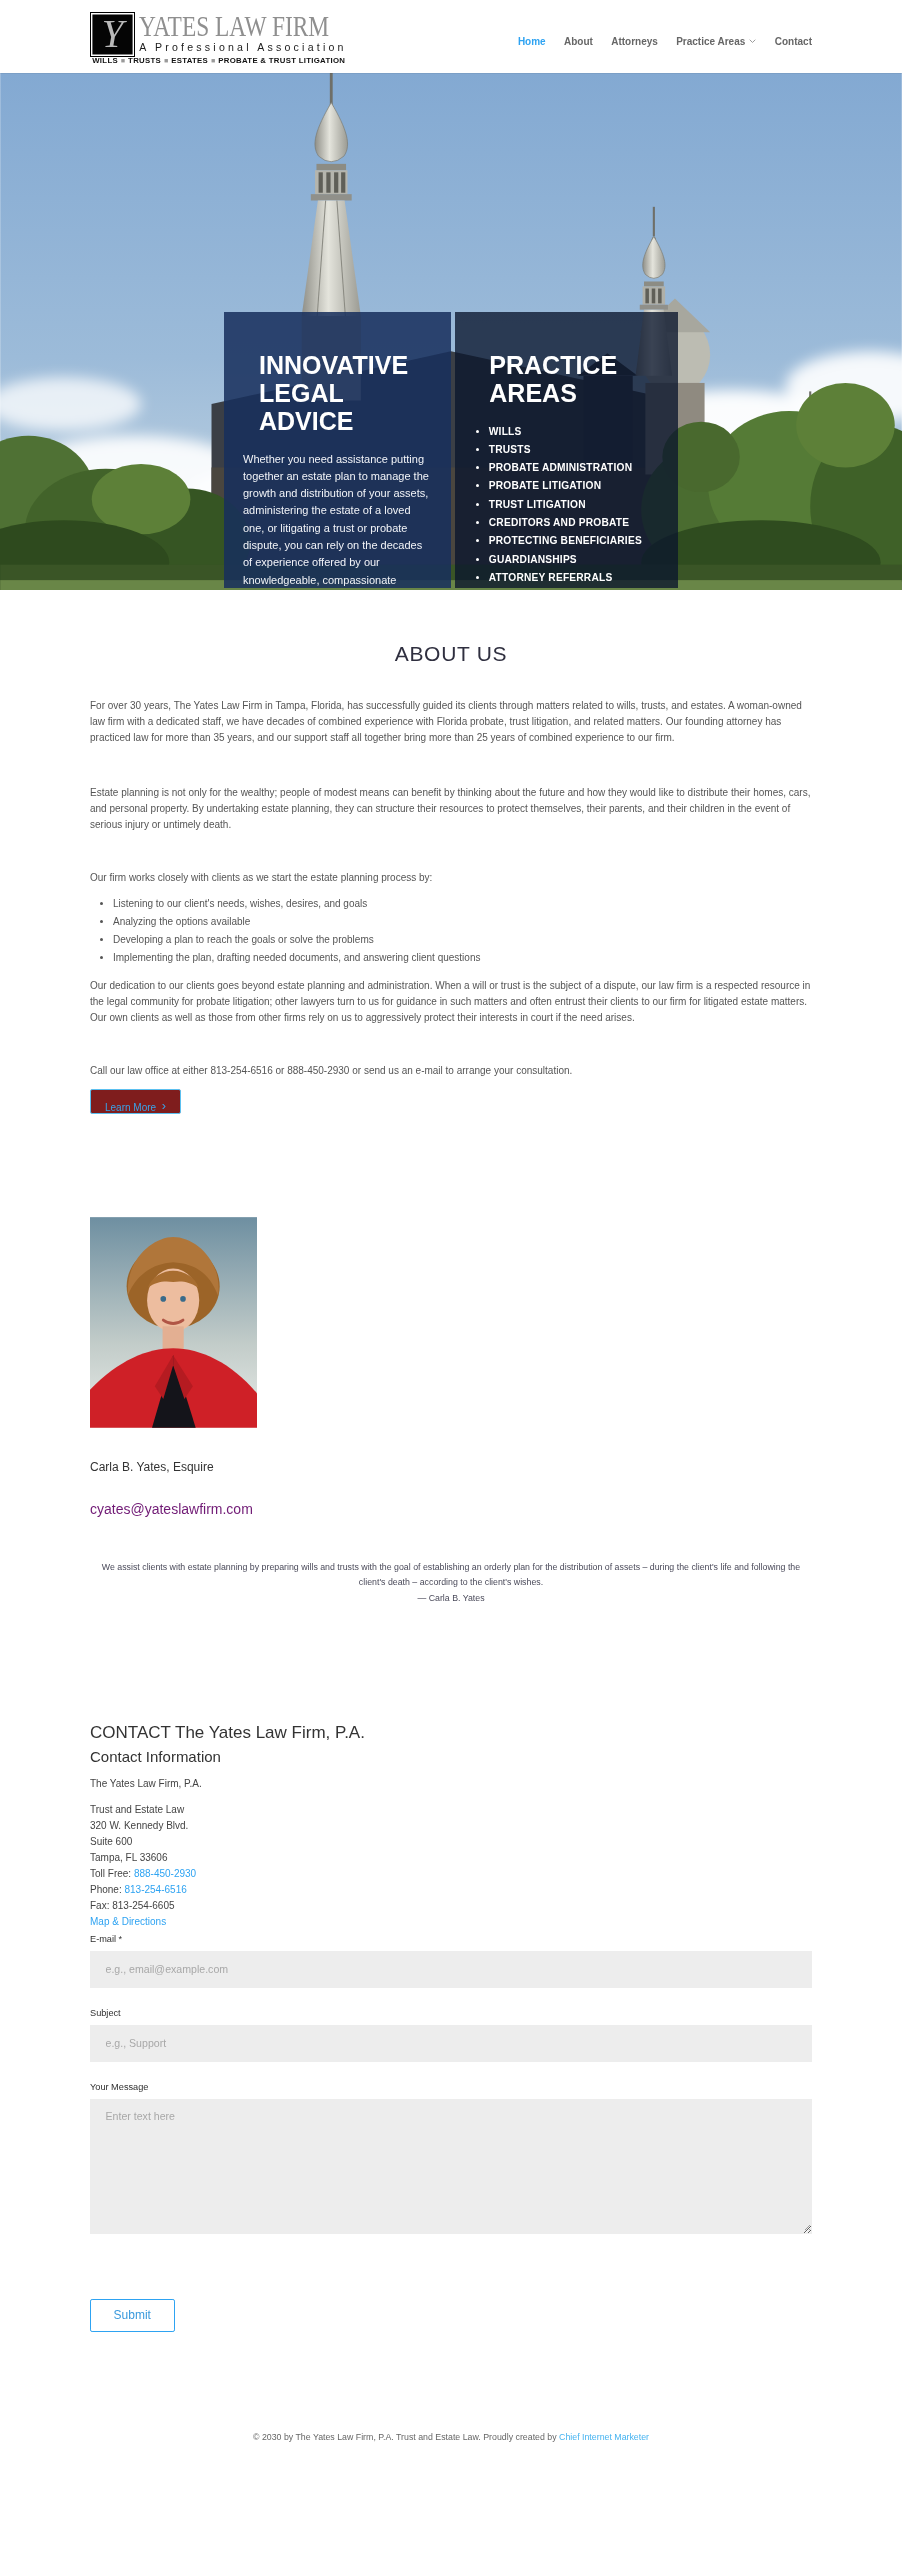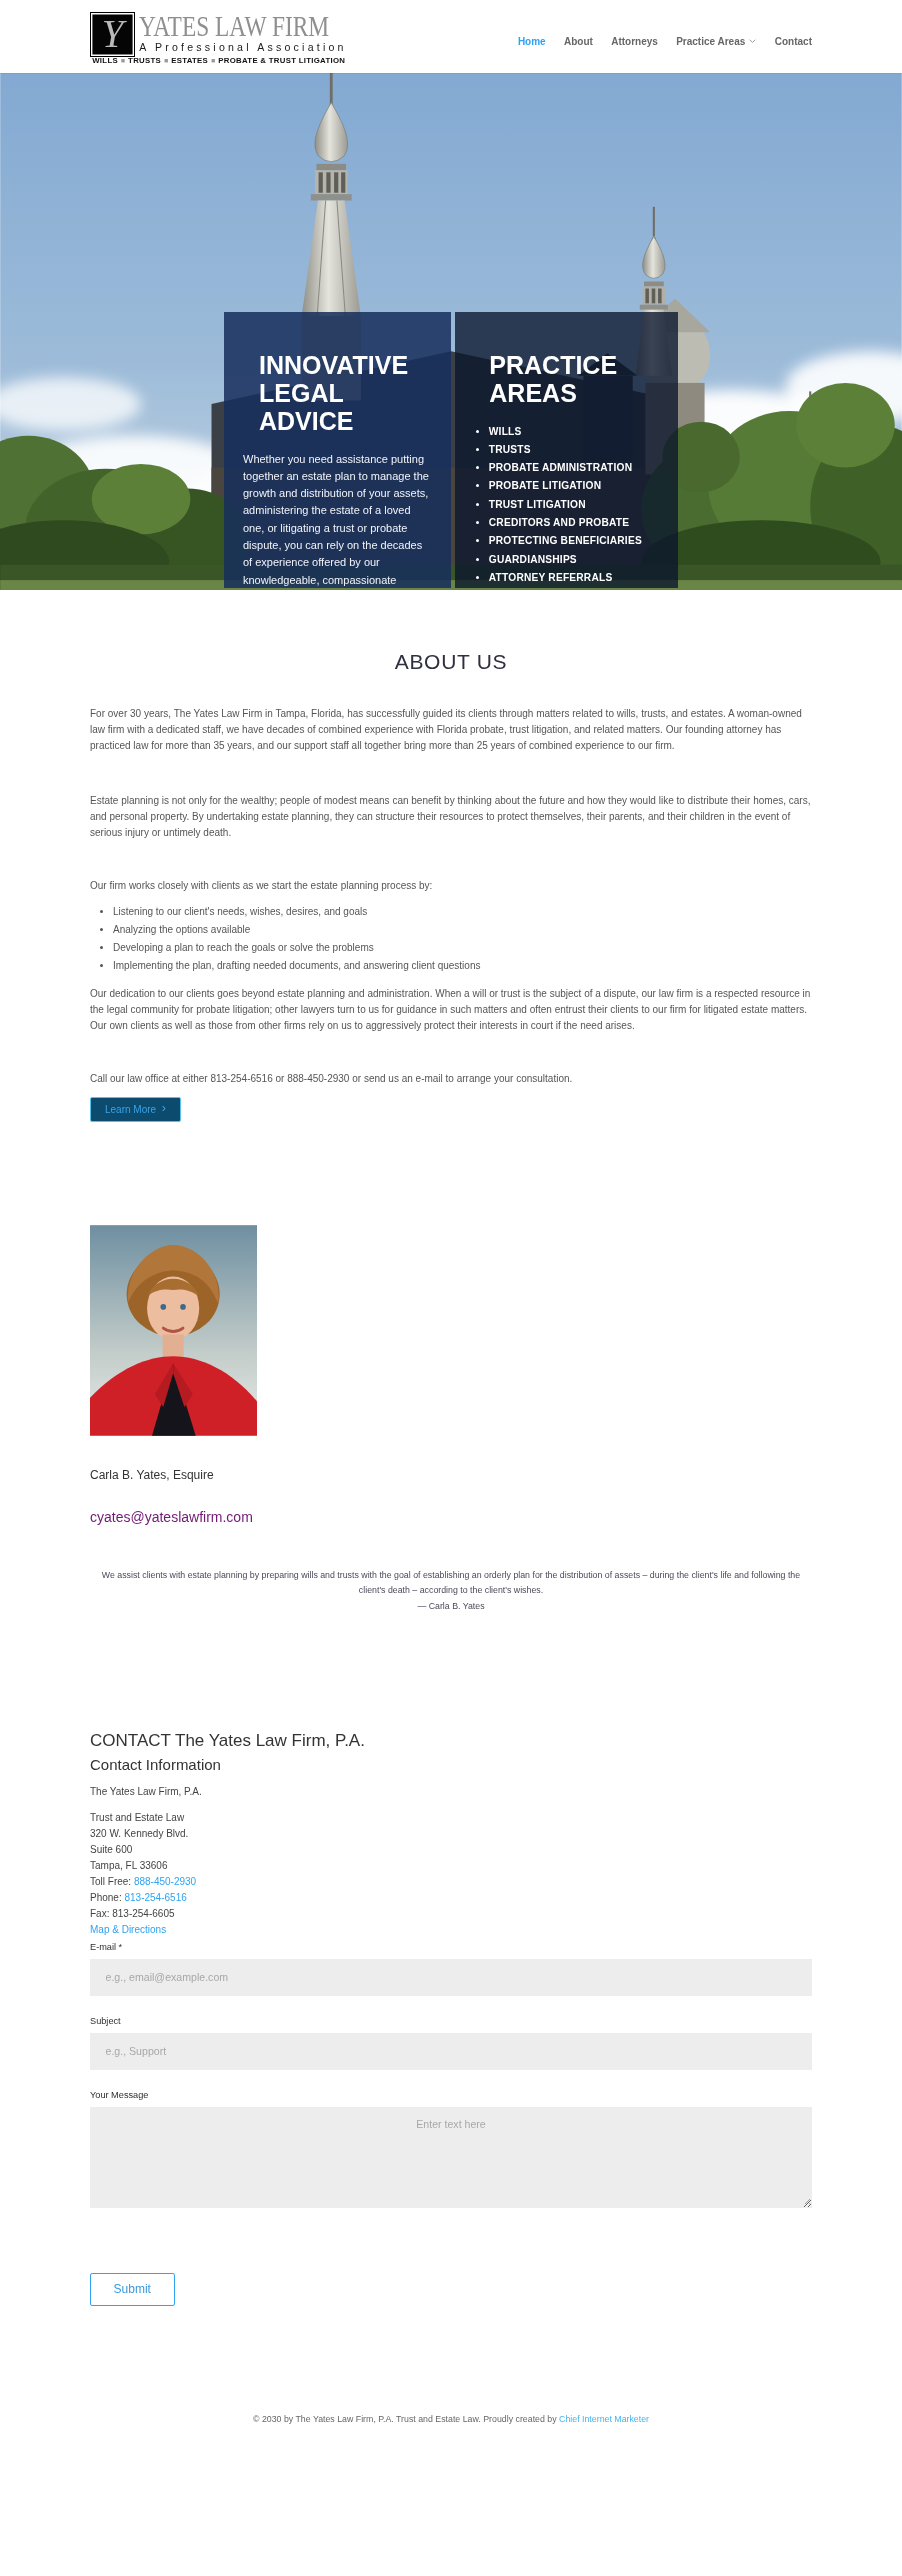--- a/index.html
+++ b/index.html
@@ -3,21 +3,21 @@
 <meta charset="utf-8">
 <style>
   * { box-sizing: border-box; }
   html, body { margin: 0; padding: 0; }
   body {
     width: 902px;
     background: #ffffff;
     font-family: "Liberation Sans", sans-serif;
     color: #555;
   }
-  .container { width: 722px; margin: 8px auto; }
+  .container { width: 722px; margin: 0 auto; }
 
   
   header.site-header {
     height: 73px;
     background: #fff;
     box-shadow: 0 0.7px 0 rgba(0,0,0,0.08);
     position: relative;
     z-index: 5;
   }
   .header-inner {
@@ -88,22 +88,22 @@
   }
   .about p { margin: 0; font-size: 10px; line-height: 16px; color: #555; }
   .about .p1 { margin-top: 32px; }
   .about .p2 { margin-top: 39px; }
   .about .p-intro { margin-top: 37px; }
   .about ul { margin: 8.5px 0 0; padding-left: 23px; }
   .about li { font-size: 10px; line-height: 18.3px; color: #555; }
   .about .p4 { margin-top: 10px; }
   .about .p5 { margin-top: 37px; }
   .btn-outline-sm {
-    margin-top: 10px; display: inline-flex; align-items: center; gap: 5.6px;
-    padding: 0 14px; height: 25px; background: #0c4a6e;
+    margin-top: 10px; display: inline-flex; align-items: flex-end; gap: 5.6px;
+    padding: 0 14px; height: 25px; background: #7f1d1d;
     border: 0.7px solid #5bc0f0; border-radius: 2.1px; cursor: pointer;
     color: #3aa3e8; font-size: 10px; font-family: "Liberation Sans", sans-serif;
   }
   .btn-outline-sm .arr { font-size: 12.7px; line-height: 1; margin-top: -1.4px; }
 
   
   .attorney { padding-top: 103px; }
   .photo-frame { width: 167px; height: 211px; overflow: hidden; }
   .attorney-name { margin-top: 31px; font-size: 12px; line-height: 17px; font-weight: 500; color: #333; }
   .attorney-email { margin-top: 24px; font-size: 14px; line-height: 19px; color: #701a75; }
@@ -120,21 +120,21 @@
   .contact a.blue-link { color: #2ea3f2; text-decoration: none; cursor: pointer; }
   .form-heading { margin-top: 0; font-size: 13.4px; line-height: 17.6px; color: #2d68c0; }
   .field-label { margin-top: 4.2px; font-size: 9.2px; line-height: 11.3px; color: #2f2f2f; }
   .field-label.gap { margin-top: 20px; }
   .text-input, .text-area {
     margin-top: 5.6px; width: 100%; background: #ededed; border: none; outline: none;
     font-family: "Liberation Sans", sans-serif; font-size: 10.6px; color: #333;
     padding: 11.3px 15.5px;
   }
   .text-input { height: 37px; }
-  .text-area { height: 101px; resize: vertical; display: block; text-align: center; }
+  .text-area { height: 135px; resize: vertical; display: block; }
   .text-input::placeholder, .text-area::placeholder { color: #a8a8a8; }
   .ta-wrap { position: relative; }
   .ta-wrap .resize-handle {
     position: absolute; right: 2.1px; bottom: 3.5px; width: 7.8px; height: 7.8px;
     background: repeating-linear-gradient(135deg, transparent 0 2.1px, #9a9a9a 2.1px 2.8px);
     clip-path: polygon(100% 0, 100% 100%, 0 100%);
     pointer-events: none;
   }
   .btn-submit {
     margin-top: 65px; display: inline-block; padding: 8.5px 22.6px; background: #fff;

